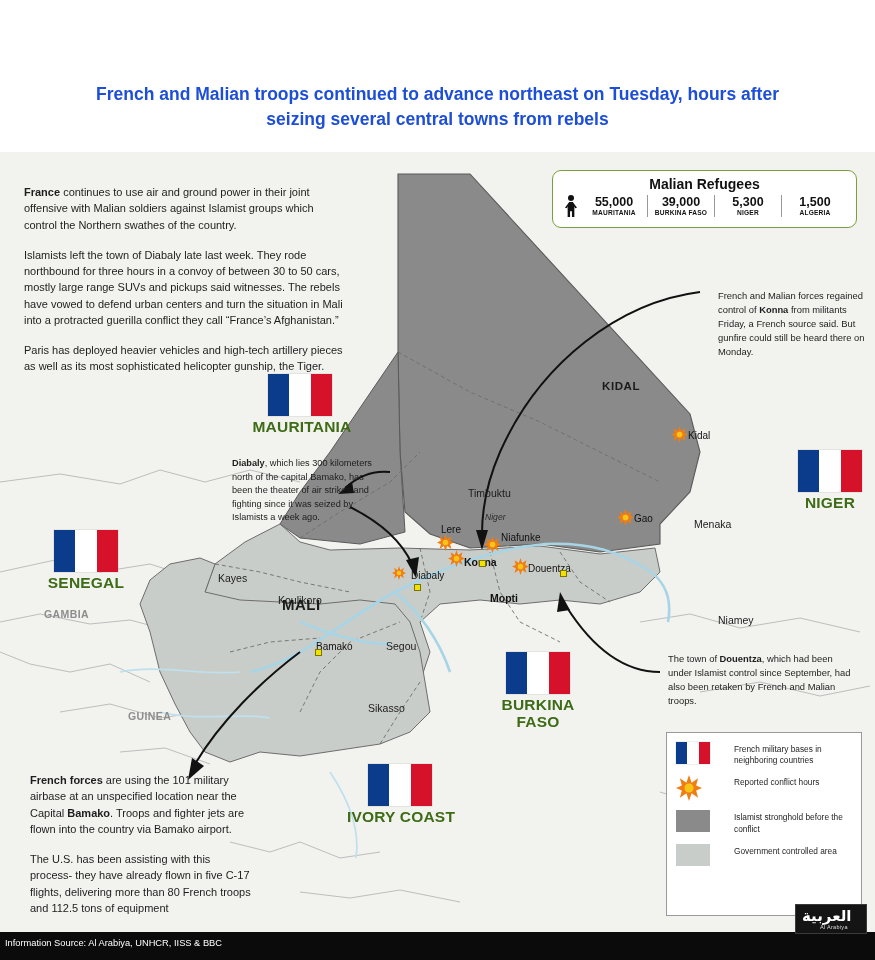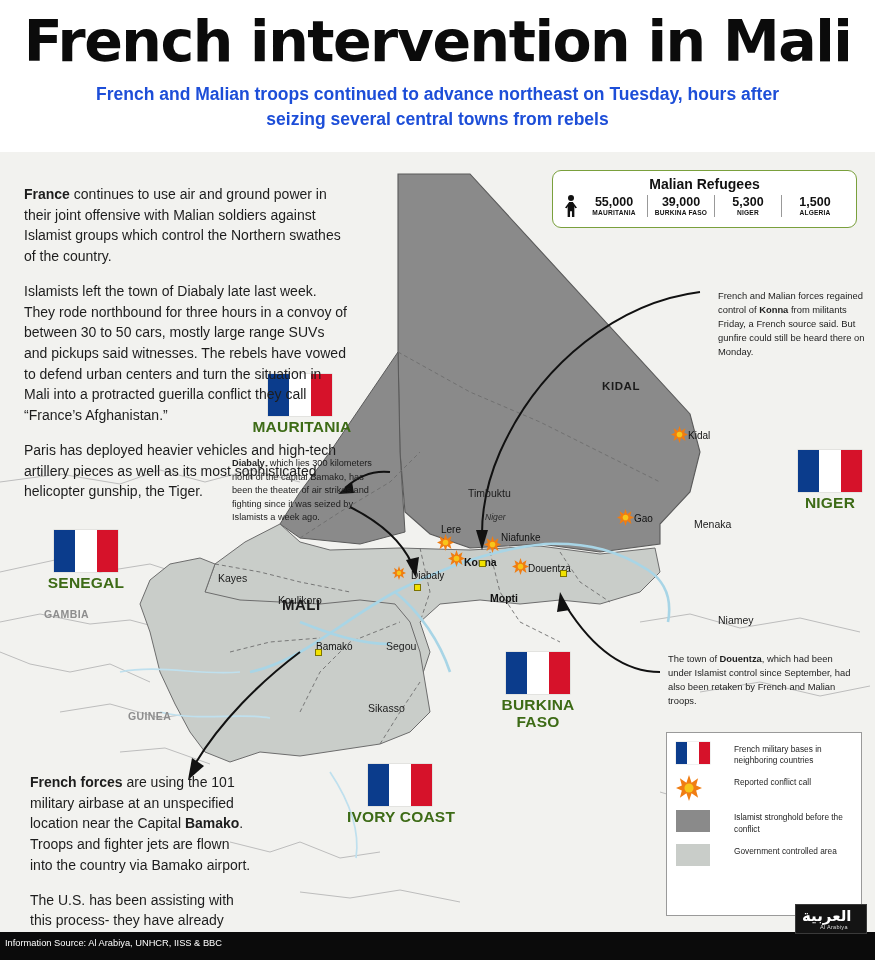--- a/index.html
+++ b/index.html
@@ -40,21 +40,21 @@
     font-size:17.5px;
     color:#1d4ed8;
     line-height:1.42;
   }
 
   
   .mapwrap { position:absolute; left:0; top:152px; width:875px; height:780px; }
   .mapsvg { position:absolute; left:0; top:0; }
 
   
-  .tbox { position:absolute; font-size:14px; color:#1d1d1d; line-height:1.48; }
+  .tbox { position:absolute; font-size:11px; color:#1d1d1d; line-height:1.48; }
   .tbox b { font-weight:bold; }
 
   #intro { left:24px; top:32px; width:325px; }
   #intro p { margin:0 0 14px 0; }
 
   #diabaly-note { left:232px; top:305px; width:140px; font-size:9.2px; }
   #konna-note { left:718px; top:137px; width:148px; font-size:9.4px; }
   #douentza-note { left:668px; top:500px; width:190px; font-size:9.4px; }
   #french-forces { left:30px; top:620px; width:222px; }
   #french-forces p { margin:0 0 14px 0; }
@@ -132,21 +132,20 @@
   }
   .alarabiya .ar { position:absolute; left:6px; top:2px; color:#fff; font-size:15px; font-weight:bold; font-family:"DejaVu Sans", sans-serif;}
   .alarabiya .en { position:absolute; left:24px; top:19px; color:#ddd; font-size:5.5px; letter-spacing:.3px;}
 </style>
 </head>
 <body>
 
 <div class="page">
 
   <div class="header">
-    <div class="title">French intervention in Mali</div>
     <div class="subtitle">French and Malian troops continued to advance northeast on Tuesday, hours after seizing several central towns from rebels</div>
   </div>
 
   <div class="mapwrap">
 
     <svg class="mapsvg" width="875" height="780" viewBox="0 0 875 780">
       <rect x="0" y="0" width="875" height="780" fill="#f2f2ef"></rect>
 
       <g stroke="#bdbdbd" stroke-width="1" fill="none">
         <path d="M0,330 L60,322 L120,332 L160,318 L205,330 L250,318 L300,330"></path>
@@ -385,21 +384,21 @@
         </span>
         <span class="legtext">French military bases in neighboring countries</span>
       </div>
       <div class="legrow">
         <span class="sun">
           <svg viewBox="0 0 20 20" width="26" height="26">
               <polygon fill="#f07d12" points="10,0 12,6 17,2.5 15.5,8 20,10 15.5,12 17,17.5 12,14 10,20 8,14 3,17.5 4.5,12 0,10 4.5,8 3,2.5 8,6"></polygon>
               <circle cx="10" cy="10" r="3.5" fill="#f7c51a"></circle>
             </svg>
         </span>
-        <span class="legtext">Reported conflict call</span>
+        <span class="legtext">Reported conflict hours</span>
       </div>
       <div class="legrow">
         <span class="swatch-sq sq-dark"></span>
         <span class="legtext">Islamist stronghold before the conflict</span>
       </div>
       <div class="legrow">
         <span class="swatch-sq sq-light"></span>
         <span class="legtext">Government controlled area</span>
       </div>
     </div>

